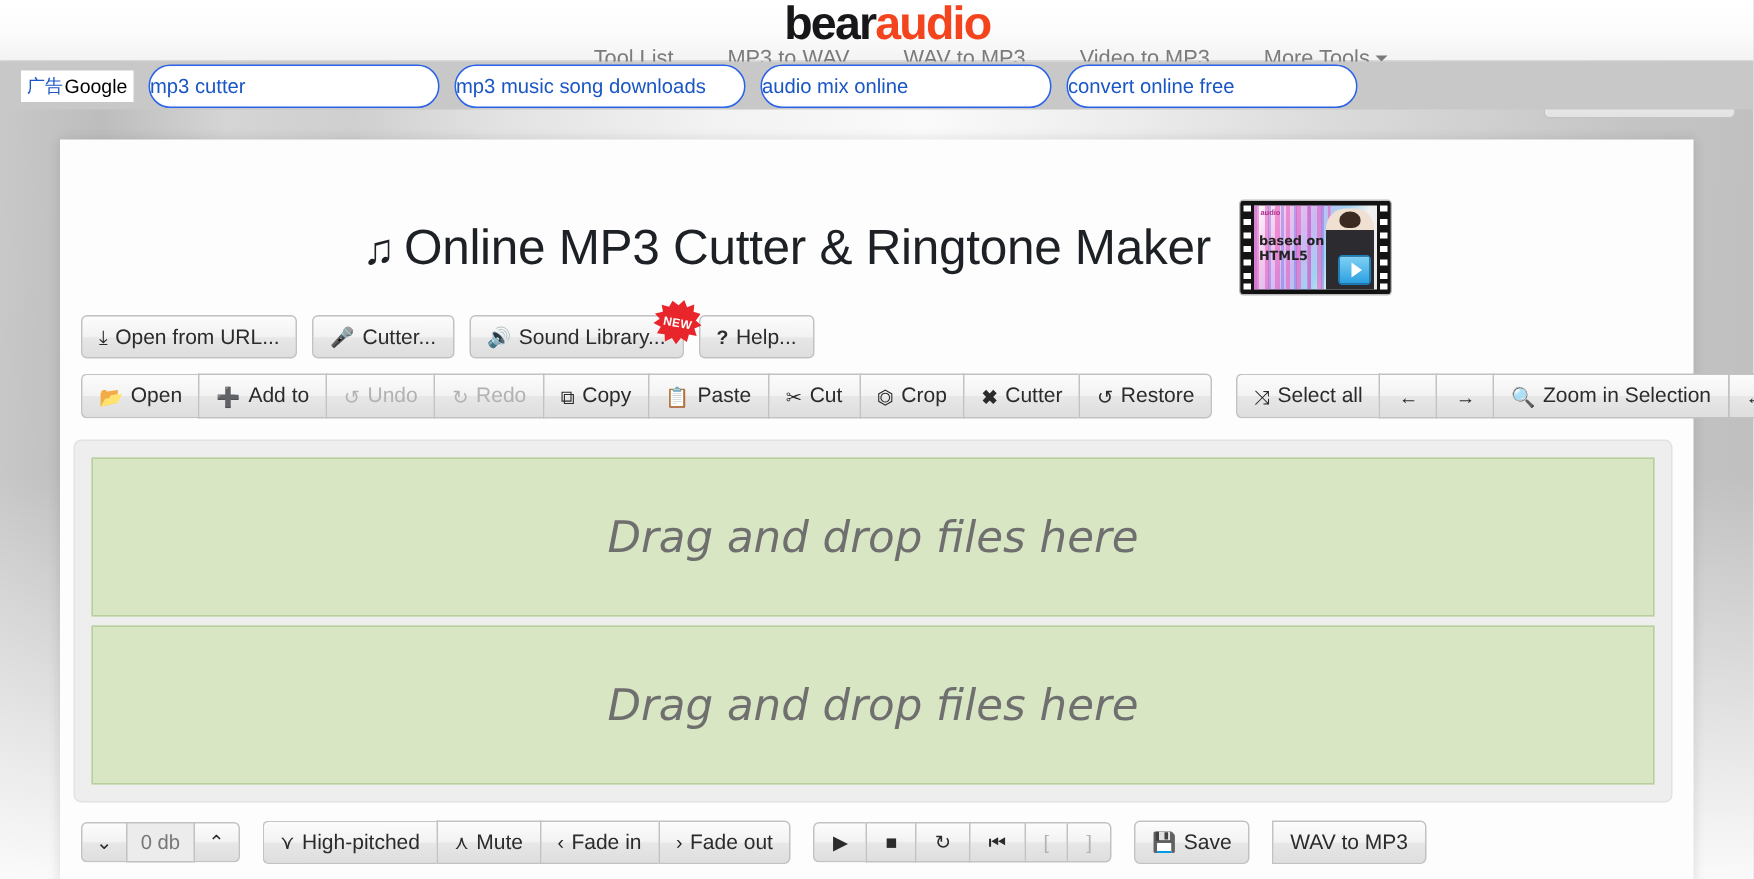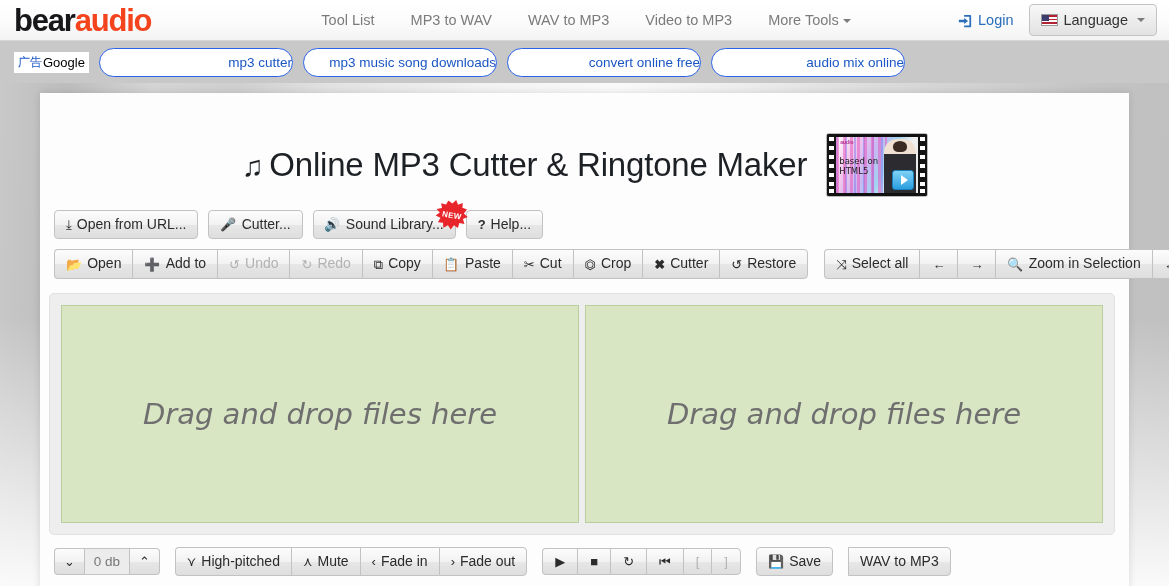--- a/index.html
+++ b/index.html
@@ -26,21 +26,21 @@
     content:"";position:absolute;left:0;bottom:0;width:100%;height:46%;
     background:linear-gradient(to top, rgba(255,255,255,.92), rgba(255,255,255,0));
   }
 
   
   #topnav {
     position: relative; z-index: 5;
     height: 41px; width: 100%;
     background: linear-gradient(to bottom,#ffffff 0%,#fbfbfb 60%,#f3f3f3 100%);
     border-bottom: 1px solid #d8d8d8;
-    display: flex; align-items: center;
+    display: flex; align-items: center; flex-direction: column;
   }
   #logo {
     margin-left: 14px;
     font-size: 31px; font-weight: bold; letter-spacing: -1.2px;
     line-height: 1; user-select: none;
   }
   #logo .b { color:#17171a; }
   #logo .a { color:#f4441e; }
 
   #mainmenu { display:flex; align-items:flex-start; margin-left: 152px; }
@@ -73,36 +73,36 @@
     border:1px solid #999;
   }
   .flag:before{
     content:""; position:absolute; left:0;top:0;width:45%;height:56%;
     background:#3c3b6e;
   }
 
   
   #adbar{
     position:relative; z-index:5;
-    height:42px; width:100%;
+    height:32px; width:100%;
     background:#c8c8c8;
     display:flex; align-items:center; gap:10px;
     padding: 0 0 0 14px;
     overflow:hidden;
   }
   #adlabel{
     background:#fff; color:#000; font-size:13px;
     padding:2px 4px; display:flex; align-items:center; gap:1px; flex:none;
   }
   #adlabel .cn{ color:#1a56c4; font-size:12px; }
   .adpill{
     flex:none;
     border:1px solid #2a62e8; border-radius:16px;
     background:#ffffff; color:#1a56c4;
-    font-size:13.5px; text-align:right;
+    font-size:13.5px; text-align:left;
     padding:6px 0; cursor:pointer; white-space:nowrap;
   }
 
   
   #card{
     position:absolute; z-index:4;
     left:40px; top:93px; width:1089px; height:520px;
     background:#fdfdfd;
     box-shadow:0 0 8px rgba(0,0,0,.12);
   }
@@ -137,21 +137,21 @@
     position:absolute; left:0; top:0; width:62%; height:100%;
     background:
       repeating-linear-gradient(90deg,
         rgba(230,90,190,.55) 0 3px, rgba(255,255,255,0) 3px 7px),
       repeating-linear-gradient(90deg,
         rgba(120,110,235,.45) 0 2px, rgba(255,255,255,0) 2px 9px);
   }
   #vidtext{
     position:absolute; left:3px; top:19px;
     font-family:"DejaVu Sans", sans-serif;
-    font-size:8.5px; color:#222; line-height:10px; font-weight:normal;
+    font-size:8.5px; color:#222; line-height:10px; font-weight:bold;
   }
   #vidlabel{
     position:absolute; left:4px; top:2px; font-size:5px; color:#b03090; font-weight:bold;
   }
   #vidperson{
     position:absolute; right:2px; top:2px; width:32px; height:56px;
     background:linear-gradient(to bottom,#efe0d2 0 26%, #2c2c30 26% 100%);
     border-radius:40% 40% 0 0 / 24% 24% 0 0;
   }
   #vidperson:after{
@@ -210,21 +210,21 @@
   .group.single .btn{ border-radius:4px; border-right-width:1px; }
 
   
   #editor{
     margin:14px 14px 0 9px;
     height:242px;
     background:#eeeeee;
     border:1px solid #e2e2e2;
     border-radius:5px;
     padding:11px;
-    display:flex; flex-direction:row; gap:6px;
+    display:flex; flex-direction:column; gap:6px;
   }
   .dropzone{
     flex:1;
     background:#d8e6c4;
     border:1px solid #b8cf9d;
     display:flex; align-items:center; justify-content:center;
   }
   .dropzone span{
     font-size:29px; font-style:italic; color:#6f6f6f;
     font-family:"DejaVu Sans", sans-serif;
@@ -277,22 +277,22 @@
   </div>
 </div>
 
 <div id="adbar">
   <div id="adlabel">
     <span class="cn">广告</span>
       <span>Google</span>
   </div>
   <div class="adpill" style="width:194px">mp3 cutter</div>
   <div class="adpill" style="width:194px">mp3 music song downloads</div>
+  <div class="adpill" style="width:194px">audio mix online</div>
   <div class="adpill" style="width:194px">convert online free</div>
-  <div class="adpill" style="width:194px">audio mix online</div>
 </div>
 
 <div id="card">
 
   <div id="titlerow">
     <h1 id="pagetitle"><span class="note">♫</span><span>Online MP3 Cutter &amp; Ringtone Maker</span></h1>
 
     <div id="videothumb">
       <div id="vidinner">
         <div class="bars"></div>

